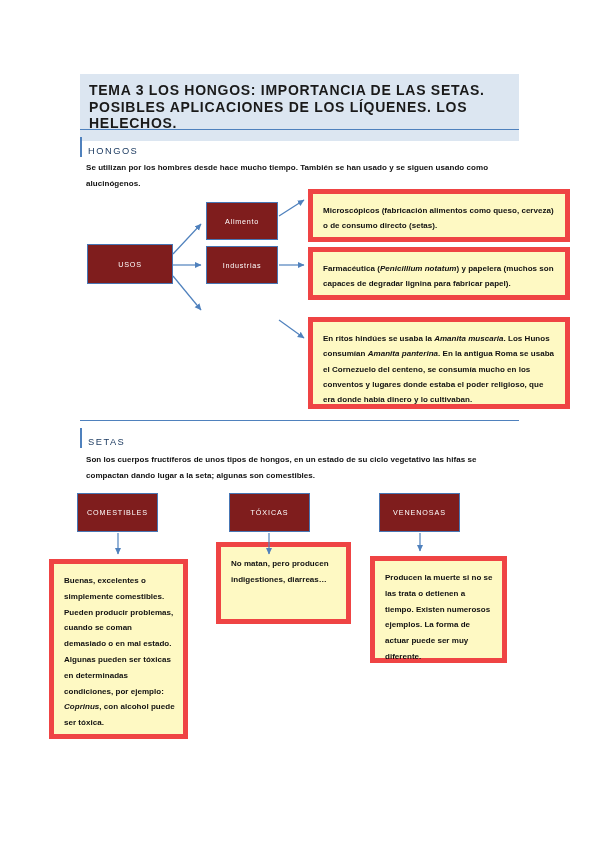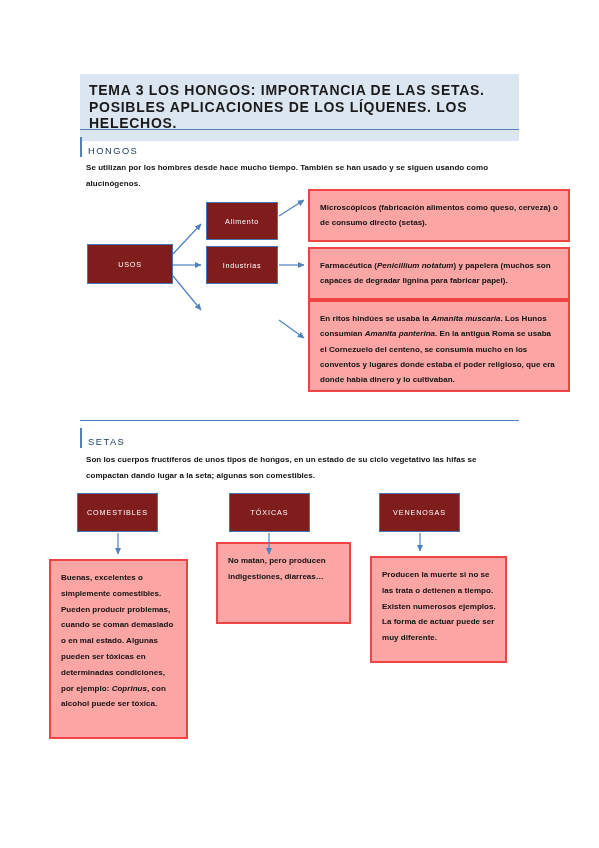--- a/index.html
+++ b/index.html
@@ -103,22 +103,22 @@
     font-weight: 500;
   }
   .blue-box.cat .blue-label {
     font-size: 7.2px;
     letter-spacing: 0.9px;
   }
 
   
   .text-box {
     position: absolute;
-    background: #fca5a5;
-    border: 2px solid #ef4444;
+    background: #fef9c3;
+    border: 5px solid #ef4444;
     box-sizing: border-box;
     padding: 9px 8px 8px 10px;
   }
   .text-box .tb-text {
     font-size: 8px;
     line-height: 15.3px;
     color: #111111;
     font-weight: 600;
     letter-spacing: 0.03px;
   }
@@ -168,21 +168,21 @@
 
 
   <div class="text-box" style="left:308px; top:189px; width:262px; height:53px;">
     <div class="tb-text">Microscópicos (fabricación alimentos como queso, cerveza) o de consumo directo (setas).</div>
   </div>
 
   <div class="text-box" style="left:308px; top:247px; width:262px; height:53px;">
     <div class="tb-text"><span>Farmacéutica (</span><span class="it">Penicillium notatum</span><span>) y papelera (muchos son capaces de degradar lignina para fabricar papel).</span></div>
   </div>
 
-  <div class="text-box" style="left:308px; top:300px; width:262px; height:92px;">
+  <div class="text-box" style="left:308px; top:317px; width:262px; height:92px;">
     <div class="tb-text"><span>En ritos hindúes se usaba la </span><span class="it">Amanita muscaria</span><span>. Los Hunos consumían </span><span class="it">Amanita panterina</span><span>. En la antigua Roma se usaba el Cornezuelo del centeno, se consumía mucho en los conventos y lugares donde estaba el poder religioso, que era donde había dinero y lo cultivaban.</span></div>
   </div>
 
   <div class="section" style="top:420px;">
     <div class="section-rule"></div>
     <div class="section-head">
       <span class="head-text">SETAS</span>
     </div>
   </div>
 

